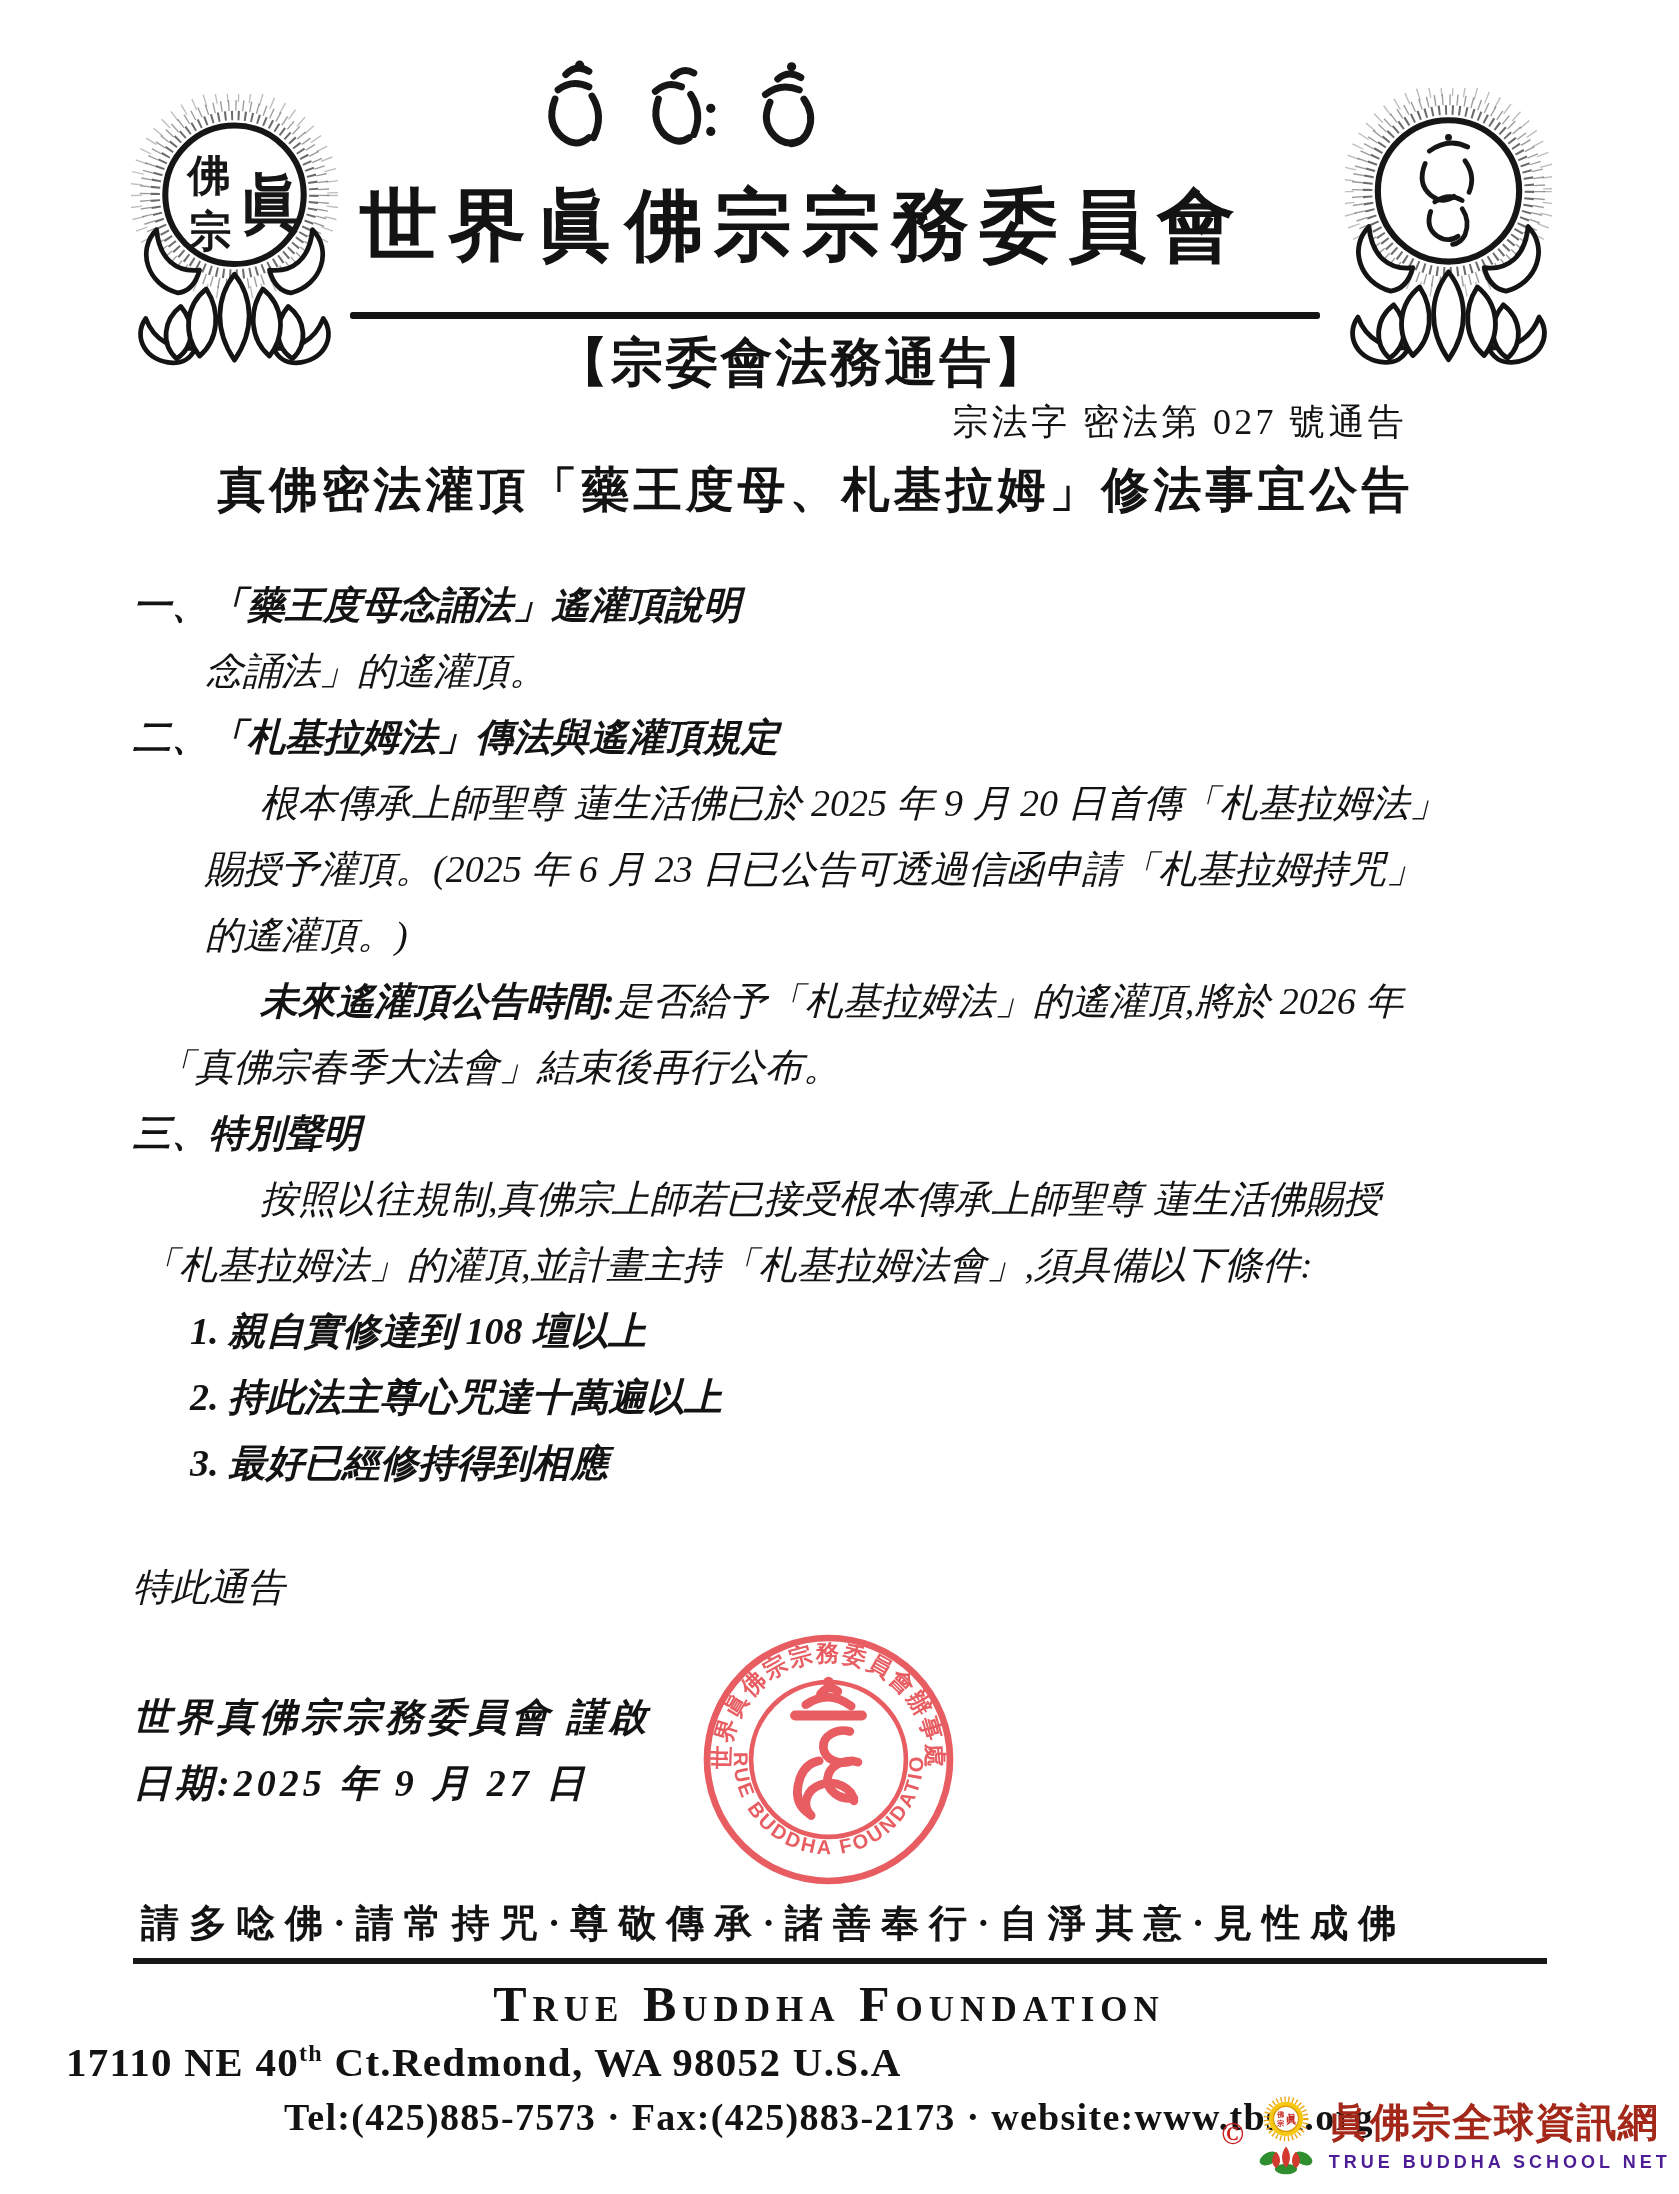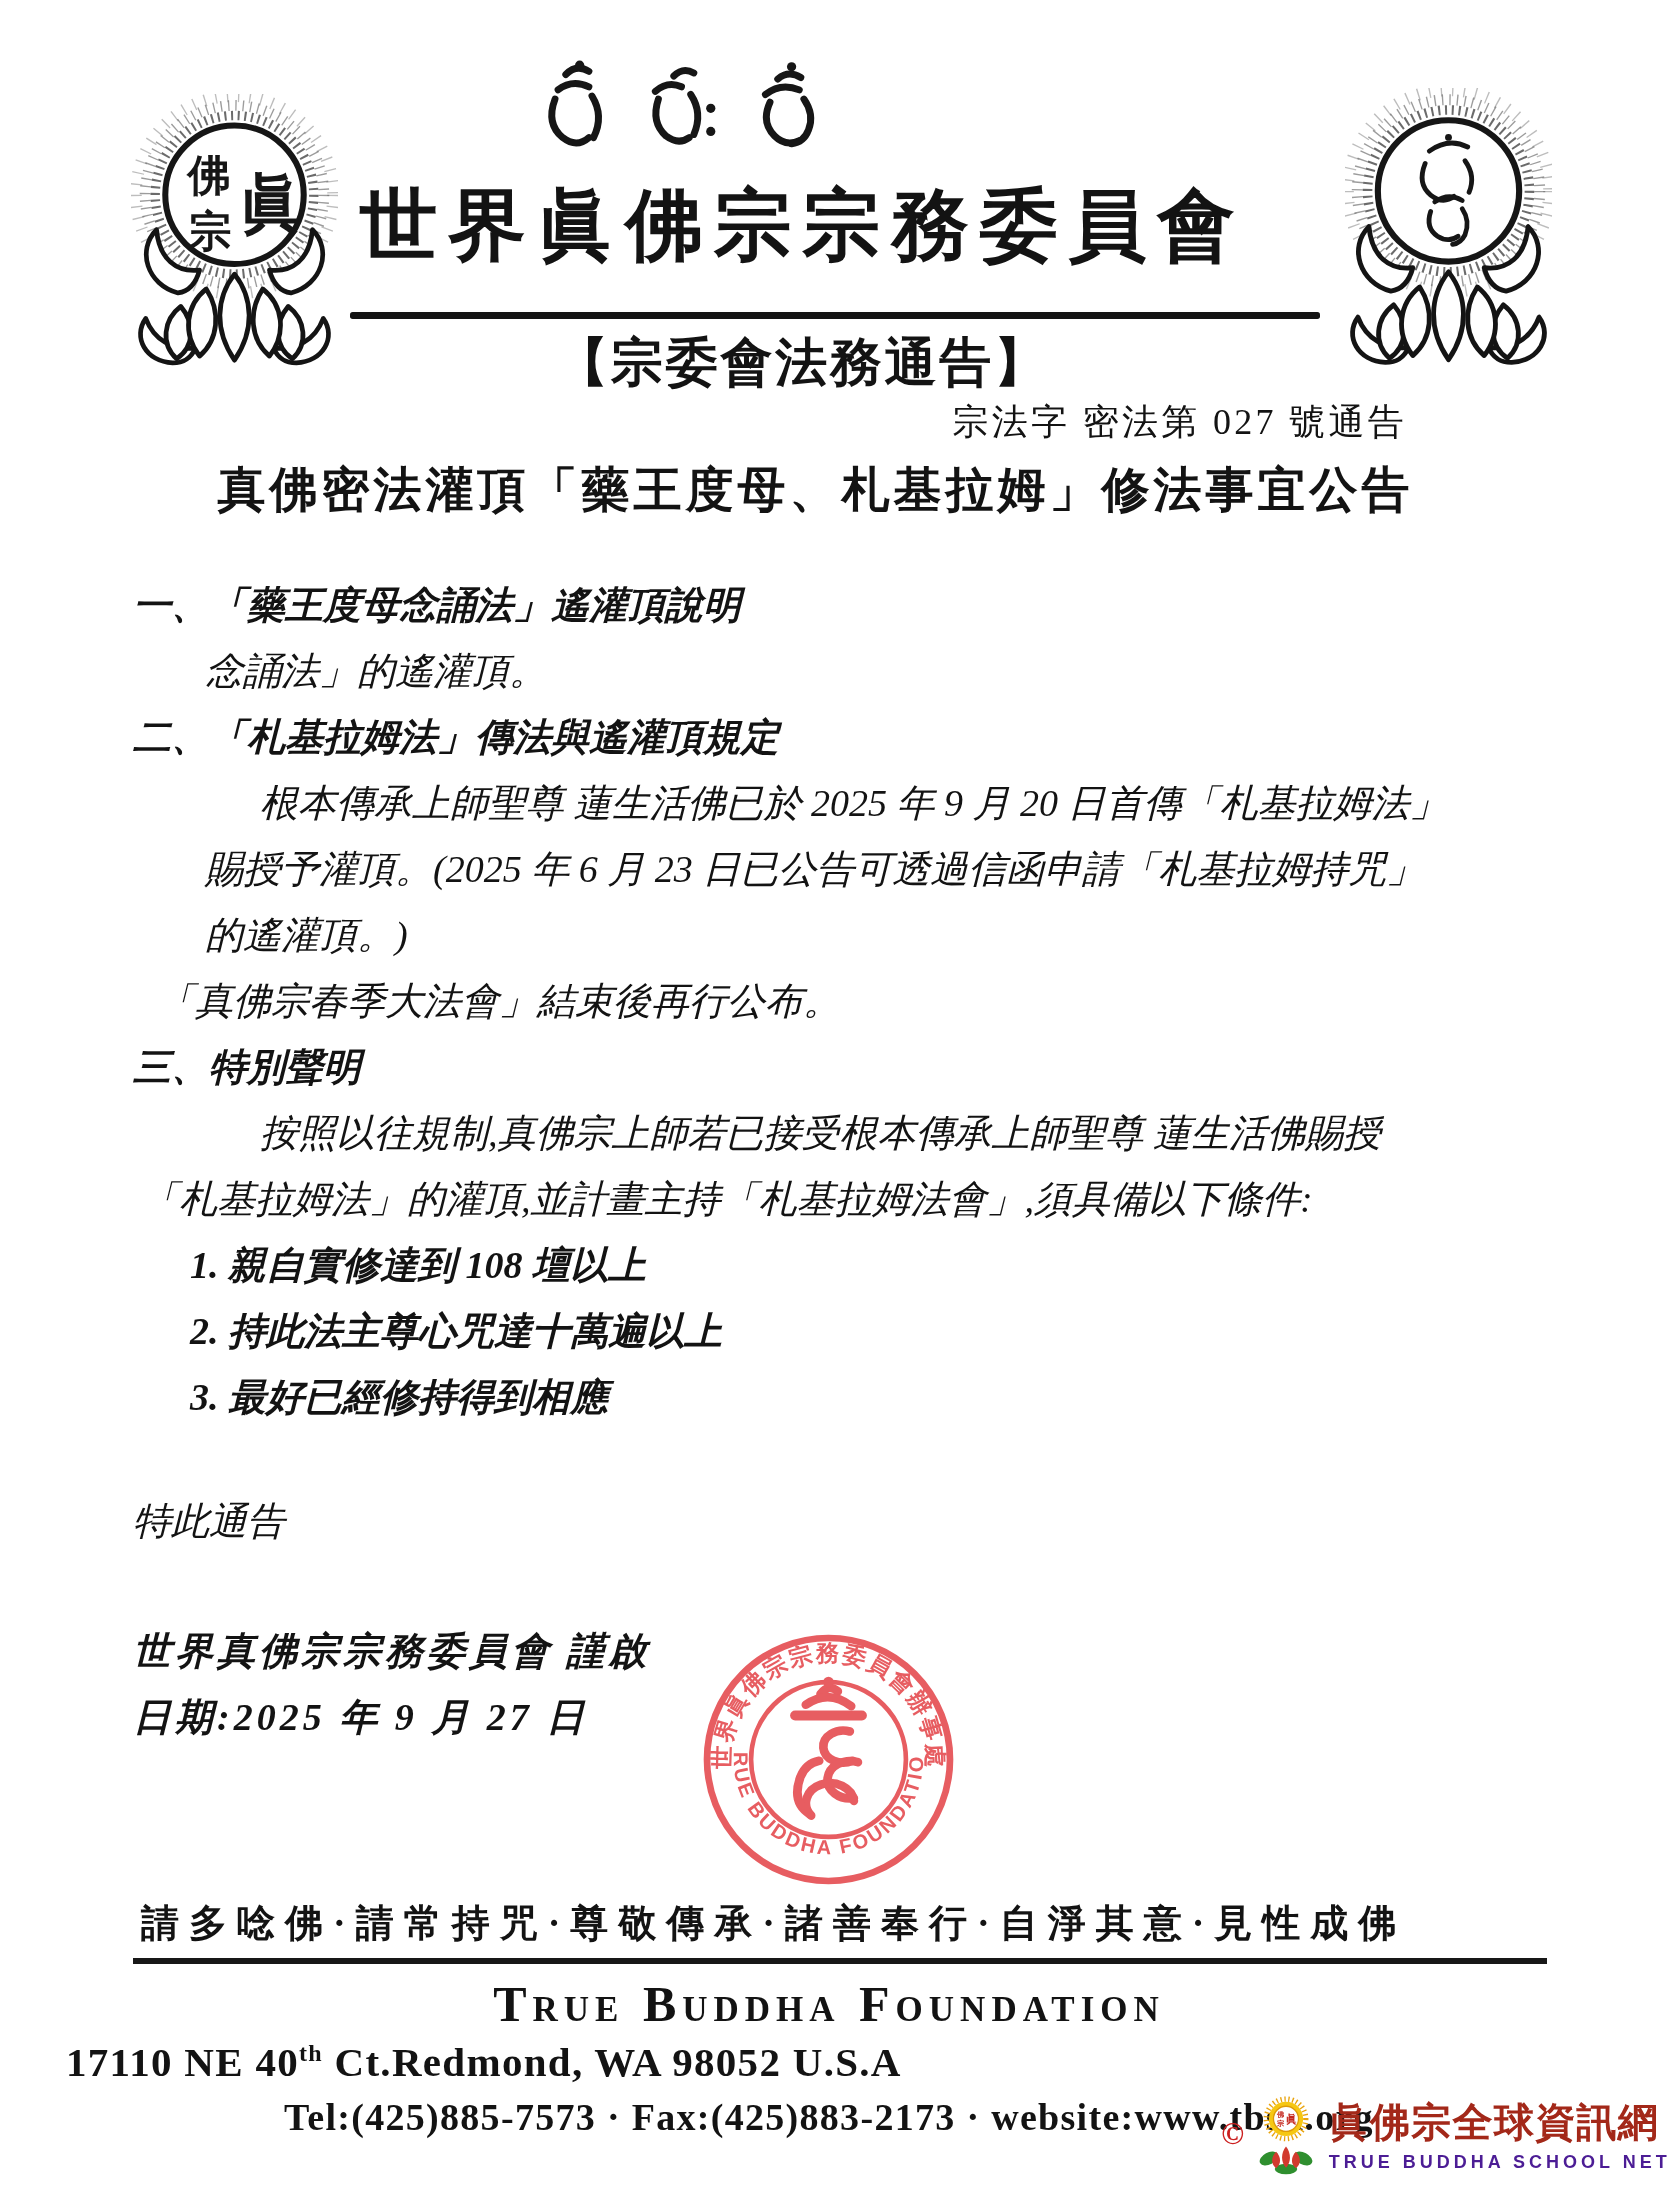--- a/index.html
+++ b/index.html
@@ -148,20 +148,23 @@
   <div class="abs notice-no">宗法字 密法第 027 號通告</div>
   <div class="abs doc-title">真佛密法灌頂「藥王度母、札基拉姆」修法事宜公告</div>
 
   <div class="abs body-block">
     <div class="ln b">一、「藥王度母念誦法」遙灌頂說明</div>
     <div class="ln i-cont">念誦法」的遙灌頂。</div>
     <div class="ln b">二、「札基拉姆法」傳法與遙灌頂規定</div>
     <div class="ln i-first">根本傳承上師聖尊 蓮生活佛已於 2025 年 9 月 20 日首傳「札基拉姆法」</div>
     <div class="ln i-cont">賜授予灌頂。(2025 年 6 月 23 日已公告可透過信函申請「札基拉姆持咒」</div>
     <div class="ln i-cont">的遙灌頂。)</div>
+    <div class="ln i-first">
+      <span class="b">未來遙灌頂公告時間:</span><span>是否給予「札基拉姆法」的遙灌頂,將於 2026 年</span>
+    </div>
     <div class="ln i-brk2">「真佛宗春季大法會」結束後再行公布。</div>
     <div class="ln b">三、特別聲明</div>
     <div class="ln i-first">按照以往規制,真佛宗上師若已接受根本傳承上師聖尊 蓮生活佛賜授</div>
     <div class="ln i-brk">「札基拉姆法」的灌頂,並計畫主持「札基拉姆法會」,須具備以下條件:</div>
     <div class="ln i-item b">1. 親自實修達到 108 壇以上</div>
     <div class="ln i-item b">2. 持此法主尊心咒達十萬遍以上</div>
     <div class="ln i-item b">3. 最好已經修持得到相應</div>
     <div class="ln closing">特此通告</div>
     <div class="ln sig">世界真佛宗宗務委員會 謹啟</div>
     <div class="ln date">日期:2025 年 9 月 27 日</div>

